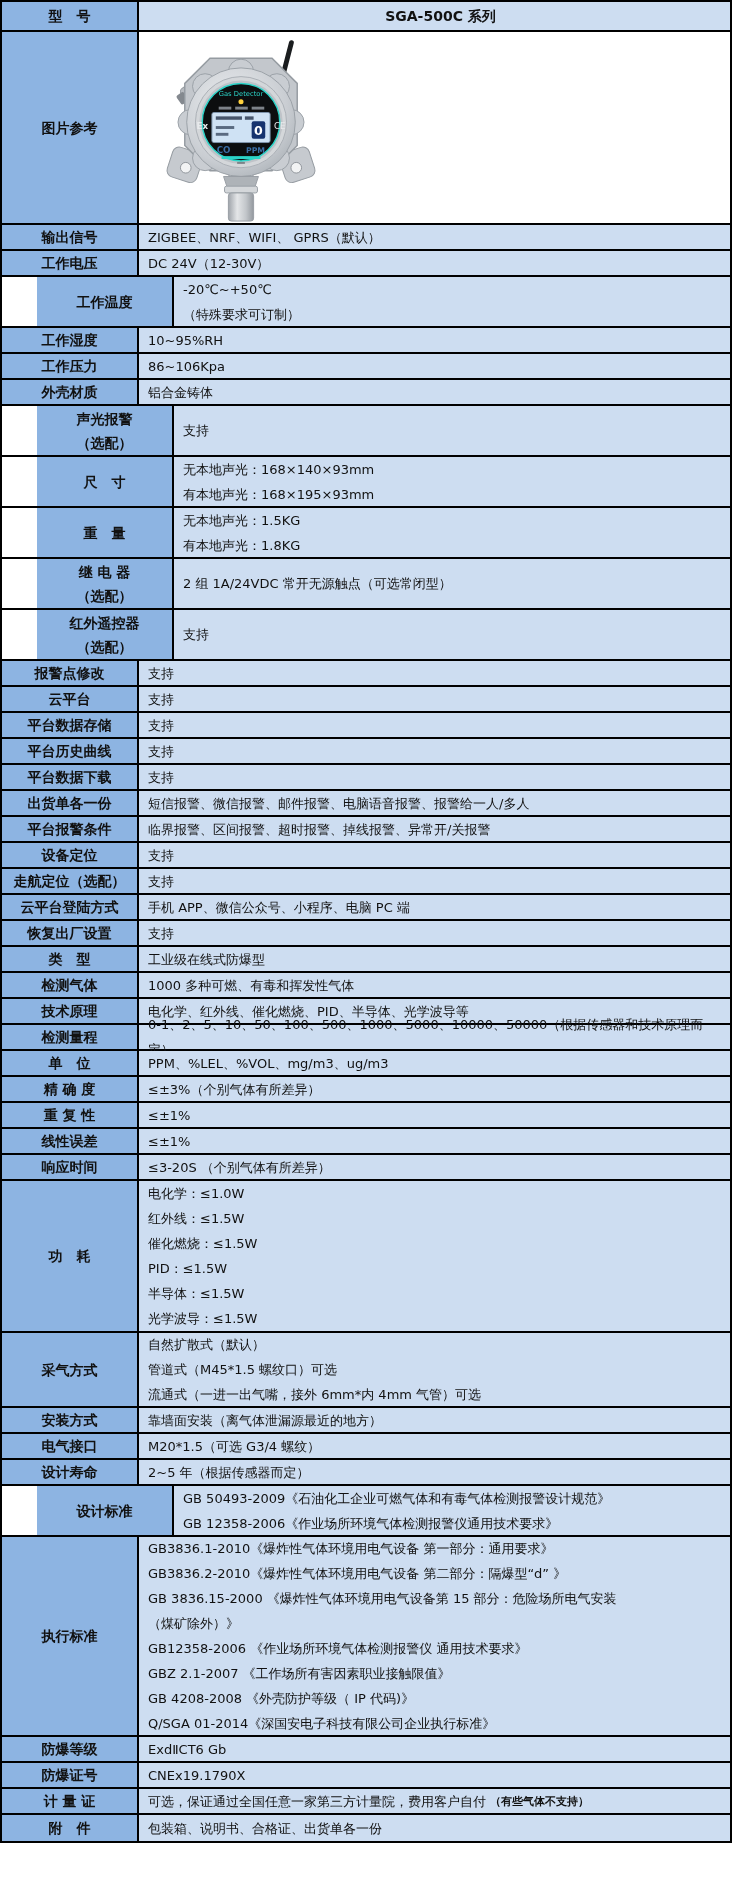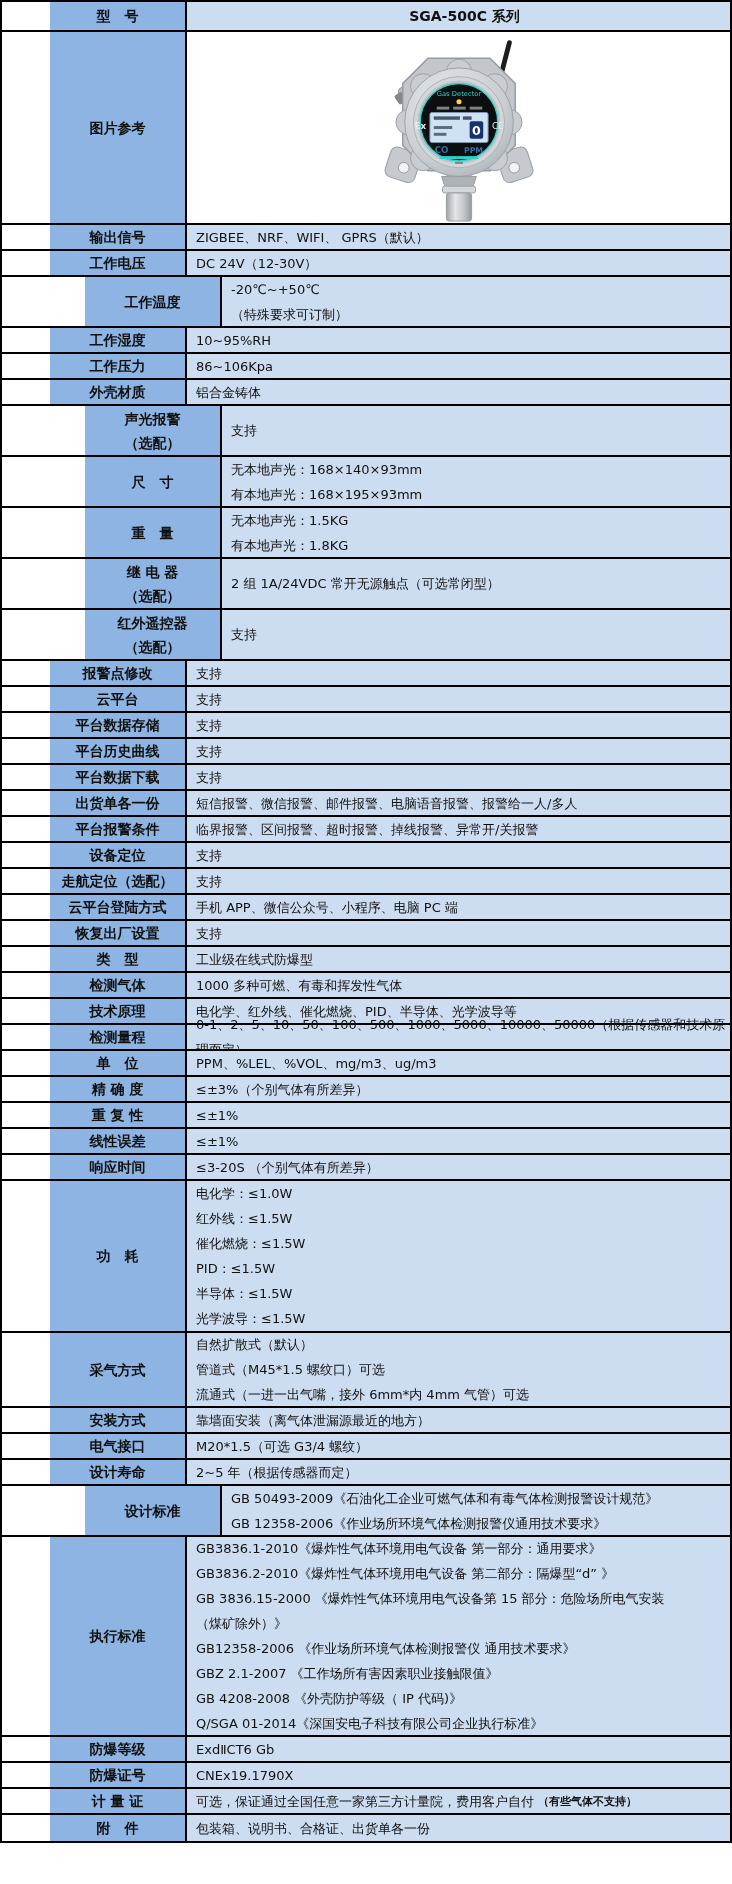--- a/index.html
+++ b/index.html
@@ -26,35 +26,34 @@
     width:137px;
     min-width:137px;
     background:var(--label-bg);
     border-right:2px solid var(--border);
     justify-content:center;
     text-align:center;
     font-weight:bold;
     font-size:14px;
     line-height:24px;
     white-space:pre-line;
-    margin-left:48px;
   }
   .value{
     flex:1;
     background:var(--value-bg);
     padding-left:9px;
     padding-right:4px;
     font-size:13px;
     line-height:25px;
     white-space:pre-line;
   }
   .h-hdr{height:30px;}
   .h-hdr .value{justify-content:center;padding-left:16px;font-weight:bold;font-size:14px;}
   .h-img{height:193px;}
-  .h-img .value{background:var(--image-bg);justify-content:center;padding:4px;}
+  .h-img .value{background:var(--image-bg);padding:12px;}
   .h-d{height:51px;padding-left:35px;}
   .h-t{height:75px;}
   .h-p{height:152px;}
   .h-x{height:200px;}
   .note{font-weight:bold;font-size:11px;margin-left:4px;}
   svg text{font-family:"DejaVu Sans",sans-serif;}
 </style>
 </head>
 <body>
 

